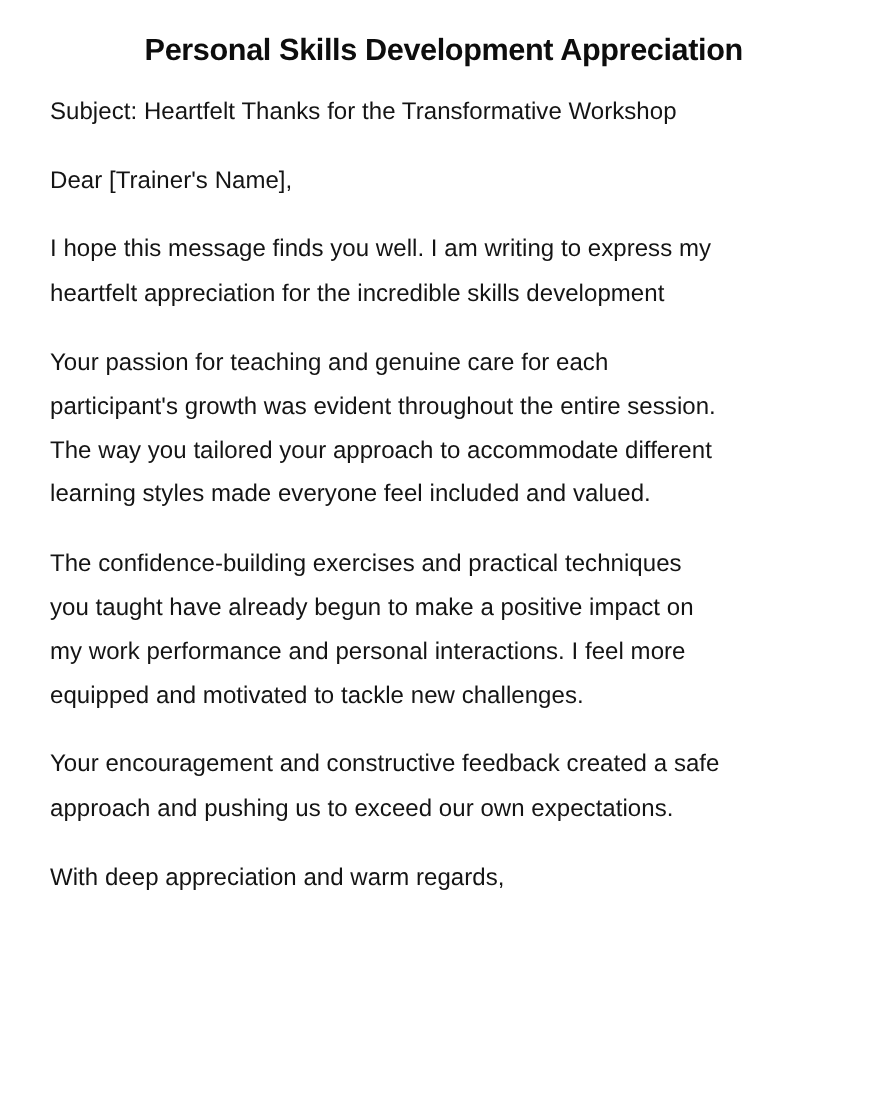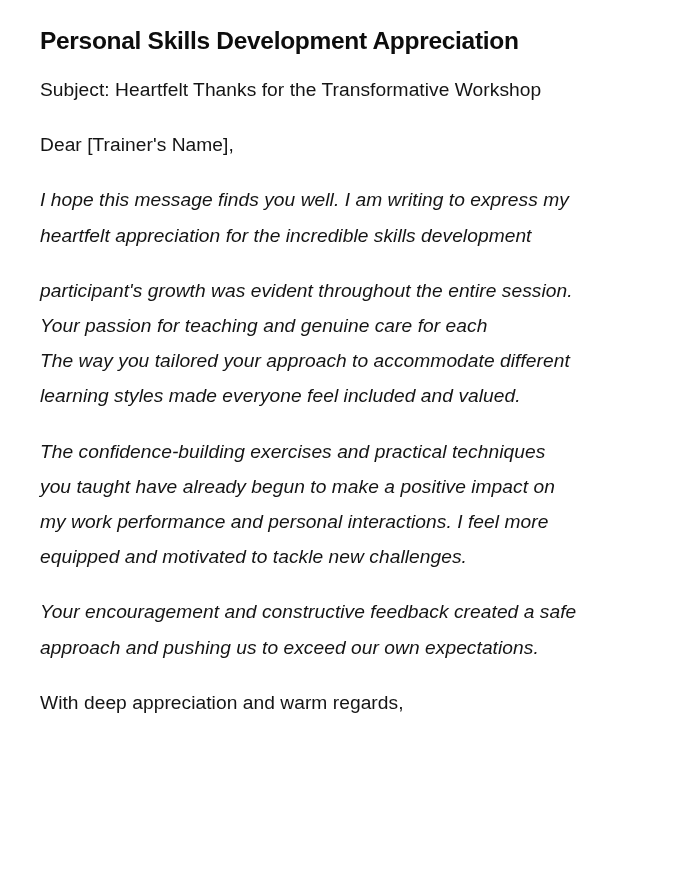--- a/index.html
+++ b/index.html
@@ -21,51 +21,51 @@
       color: #141414;
       font-family: "Liberation Sans", sans-serif;
     }
     .title {
       font-size: 24.5px;
       font-weight: bold;
       letter-spacing: -0.3px;
       margin: 0 0 14px 0;
       line-height: 34px;
       color: #0d0d0d;
+      text-align: center;
     }
     .para {
       font-size: 19.2px;
       line-height: 35.2px;
       margin: 0 0 20px 0;
       letter-spacing: 0.05px;
     }
     .line {
       display: block;
       white-space: nowrap;
-      font-style: italic;
     }
   </style>
 </head>
 <body>
 
 <div class="page">
   <h1 class="title">Personal Skills Development Appreciation</h1>
 
   <p class="para">Subject: Heartfelt Thanks for the Transformative Workshop</p>
 
   <p class="para">Dear [Trainer's Name],</p>
 
   <p class="para">
     <span class="line">I hope this message finds you well. I am writing to express my</span>
     <span class="line">heartfelt appreciation for the incredible skills development</span>
   </p>
 
   <p class="para">
+    <span class="line">Your passion for teaching and genuine care for each</span>
     <span class="line">participant's growth was evident throughout the entire session.</span>
-    <span class="line">Your passion for teaching and genuine care for each</span>
     <span class="line">The way you tailored your approach to accommodate different</span>
     <span class="line">learning styles made everyone feel included and valued.</span>
   </p>
 
   <p class="para">
     <span class="line">The confidence-building exercises and practical techniques</span>
     <span class="line">you taught have already begun to make a positive impact on</span>
     <span class="line">my work performance and personal interactions. I feel more</span>
     <span class="line">equipped and motivated to tackle new challenges.</span>
   </p>

